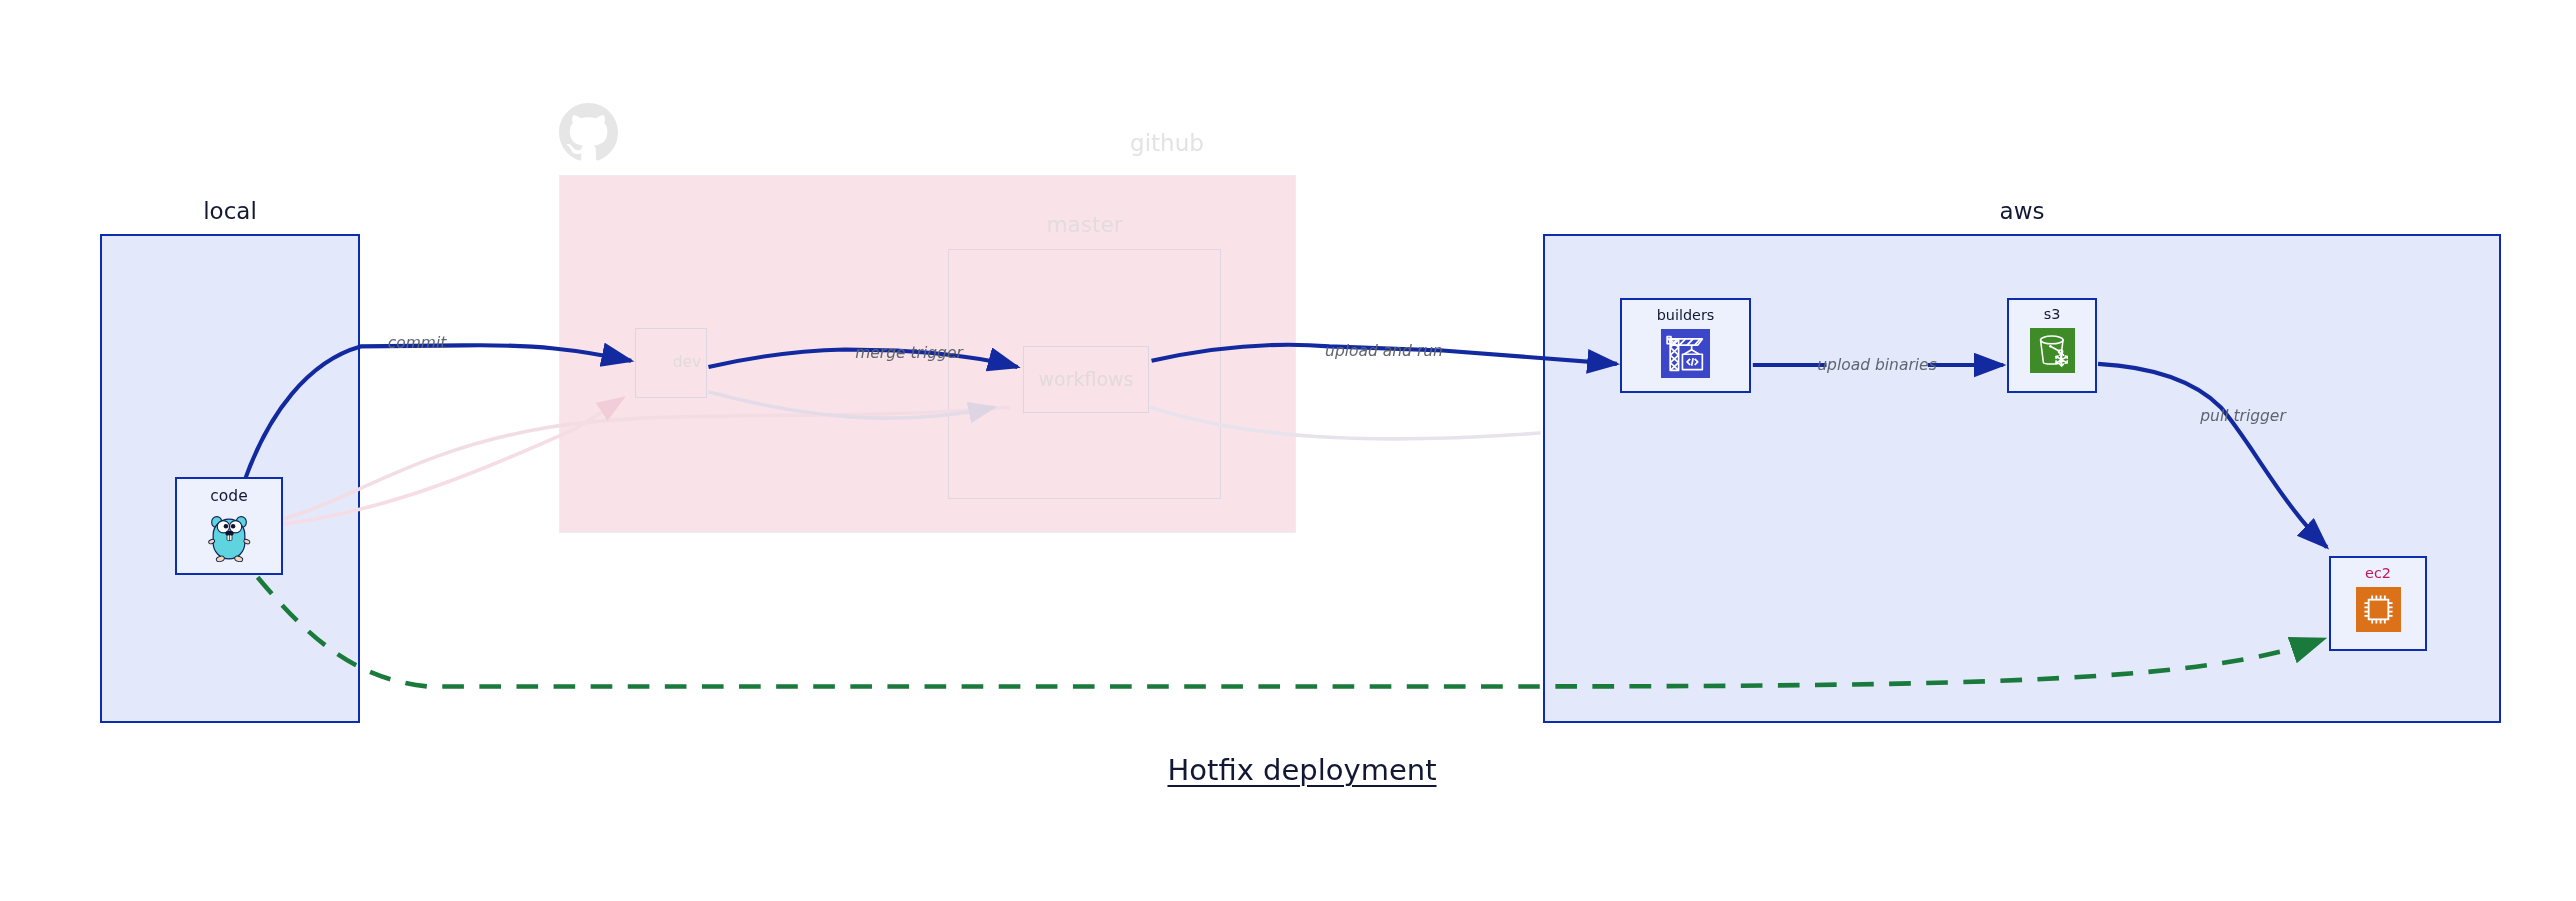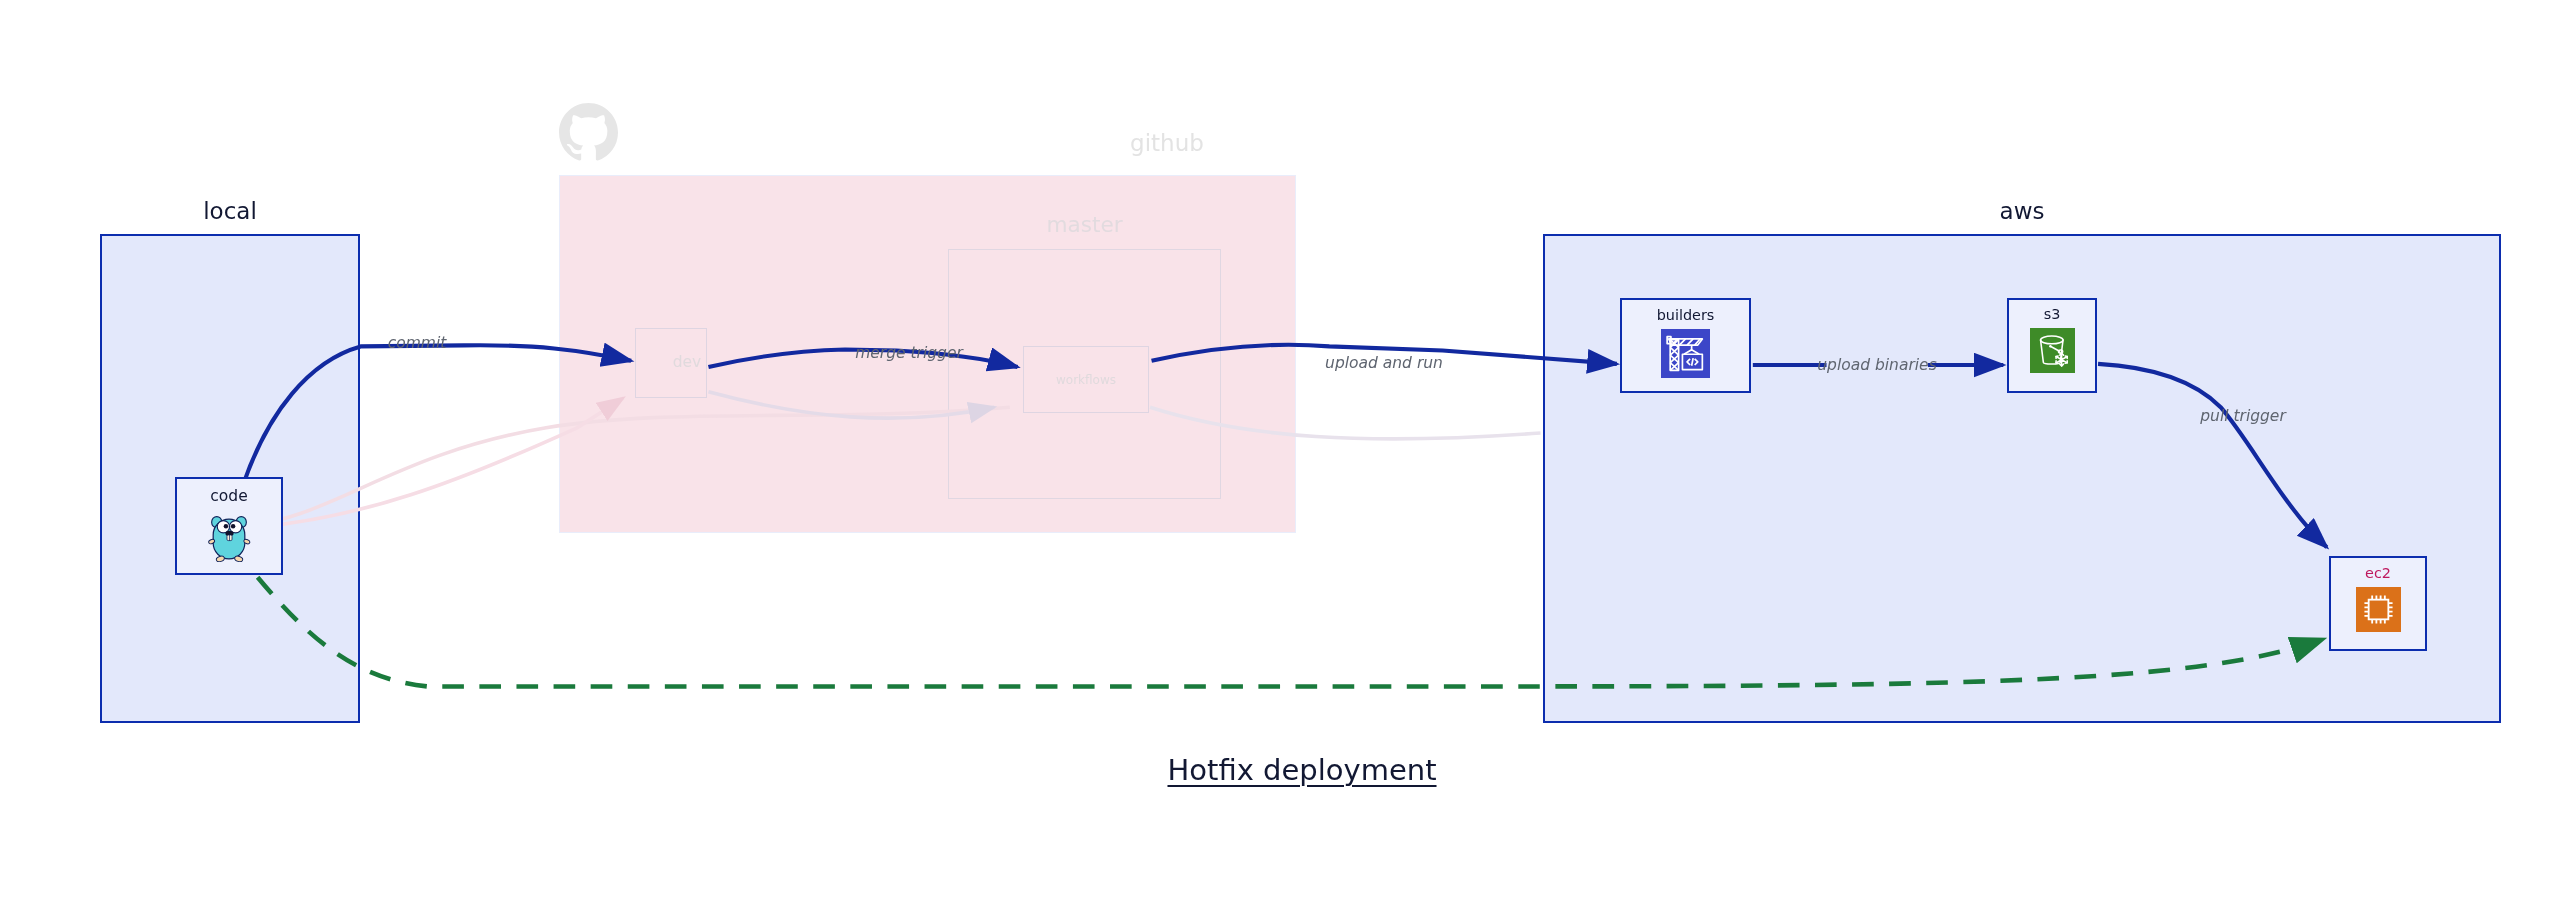--- a/index.html
+++ b/index.html
@@ -88,21 +88,21 @@
 
     <path d="M 3402 708 L 3545 708 M 3742 708 L 3888 708" fill="none" stroke="#12299f" stroke-width="8" marker-end="url(#ah-blue)"></path>
 
     <path d="M 4072 706 C 4180 712 4260 740 4310 790 C 4370 860 4430 980 4516 1062" fill="none" stroke="#12299f" stroke-width="8" marker-end="url(#ah-blue)"></path>
 
     <path d="M 500 1120 C 600 1240 690 1318 830 1332 L 2900 1332 C 3900 1332 4280 1320 4510 1240" fill="none" stroke="#1a7a3c" stroke-width="9" stroke-dasharray="42 30" stroke-linecap="butt" marker-end="url(#ah-green)"></path>
   </svg>
 
   <div class="edge-label" style="left:417px;top:343px;font-size:15.5px;">commit</div>
   <div class="edge-label" style="left:869px;top:353px;font-size:15.5px;margin-left:40px;">merge trigger</div>
-  <div class="edge-label" style="left:1384px;top:351px;font-size:15.5px;margin-top:12px;">upload and run</div>
+  <div class="edge-label" style="left:1384px;top:351px;font-size:15.5px;">upload and run</div>
   <div class="edge-label" style="left:1877px;top:365px;font-size:15.5px;">upload binaries</div>
   <div class="edge-label" style="left:2243px;top:416px;font-size:15.5px;">pull trigger</div>
 
   <div class="node" style="left:175px;top:477px;width:108px;height:98px;background:#edf0fd;border:2.6px solid #0c2dae;">
     <div class="node-label" style="font-size:15.5px;color:#121833;margin-top:10.3px;">code</div>
     <div class="node-icon" style="margin-top:7.2px;">
       <svg width="44" height="50" viewBox="0 0 86 98">
 
         <ellipse cx="19" cy="20" rx="10" ry="11" fill="#5fd4de" stroke="#11235a" stroke-width="2.2"></ellipse>
         <ellipse cx="67" cy="20" rx="10" ry="11" fill="#5fd4de" stroke="#11235a" stroke-width="2.2"></ellipse>
@@ -126,21 +126,21 @@
         <ellipse cx="62" cy="92" rx="8" ry="5" fill="#f6d7ac" stroke="#11235a" stroke-width="1.8" transform="rotate(18 62 92)"></ellipse>
       </svg>
     </div>
   </div>
 
   <div class="node" style="left:635px;top:328px;width:72px;height:70px;background:transparent;border:1.5px solid #ded5e2;padding-left:32px;">
     <div class="node-label" style="font-size:15.5px;color:#e0dadd;margin:auto 0;">dev</div>
   </div>
 
   <div class="node" style="left:1023px;top:346px;width:126px;height:67px;background:transparent;border:1.5px solid #ded5e2;justify-content:center;">
-    <div class="node-label" style="font-size:12px;color:#e0dadd;margin:auto 0;">workflows</div>
+    <div class="node-label" style="font-size:19px;color:#e0dadd;margin:auto 0;">workflows</div>
   </div>
 
   <div class="node" style="left:1620px;top:298px;width:131px;height:95px;background:#edf0fd;border:2.6px solid #0c2dae;">
     <div class="node-label" style="font-size:14.4px;color:#121833;margin-top:8.2px;">builders</div>
     <div class="node-icon" style="margin-top:6.2px;">
       <svg width="49" height="49" viewBox="0 0 64 64">
         <rect x="0" y="0" width="64" height="64" fill="#3c46c8"></rect>
         <g stroke="#ffffff" stroke-width="2.2" fill="none" stroke-linejoin="round">
 
           <rect x="12" y="14" width="11" height="40"></rect>

